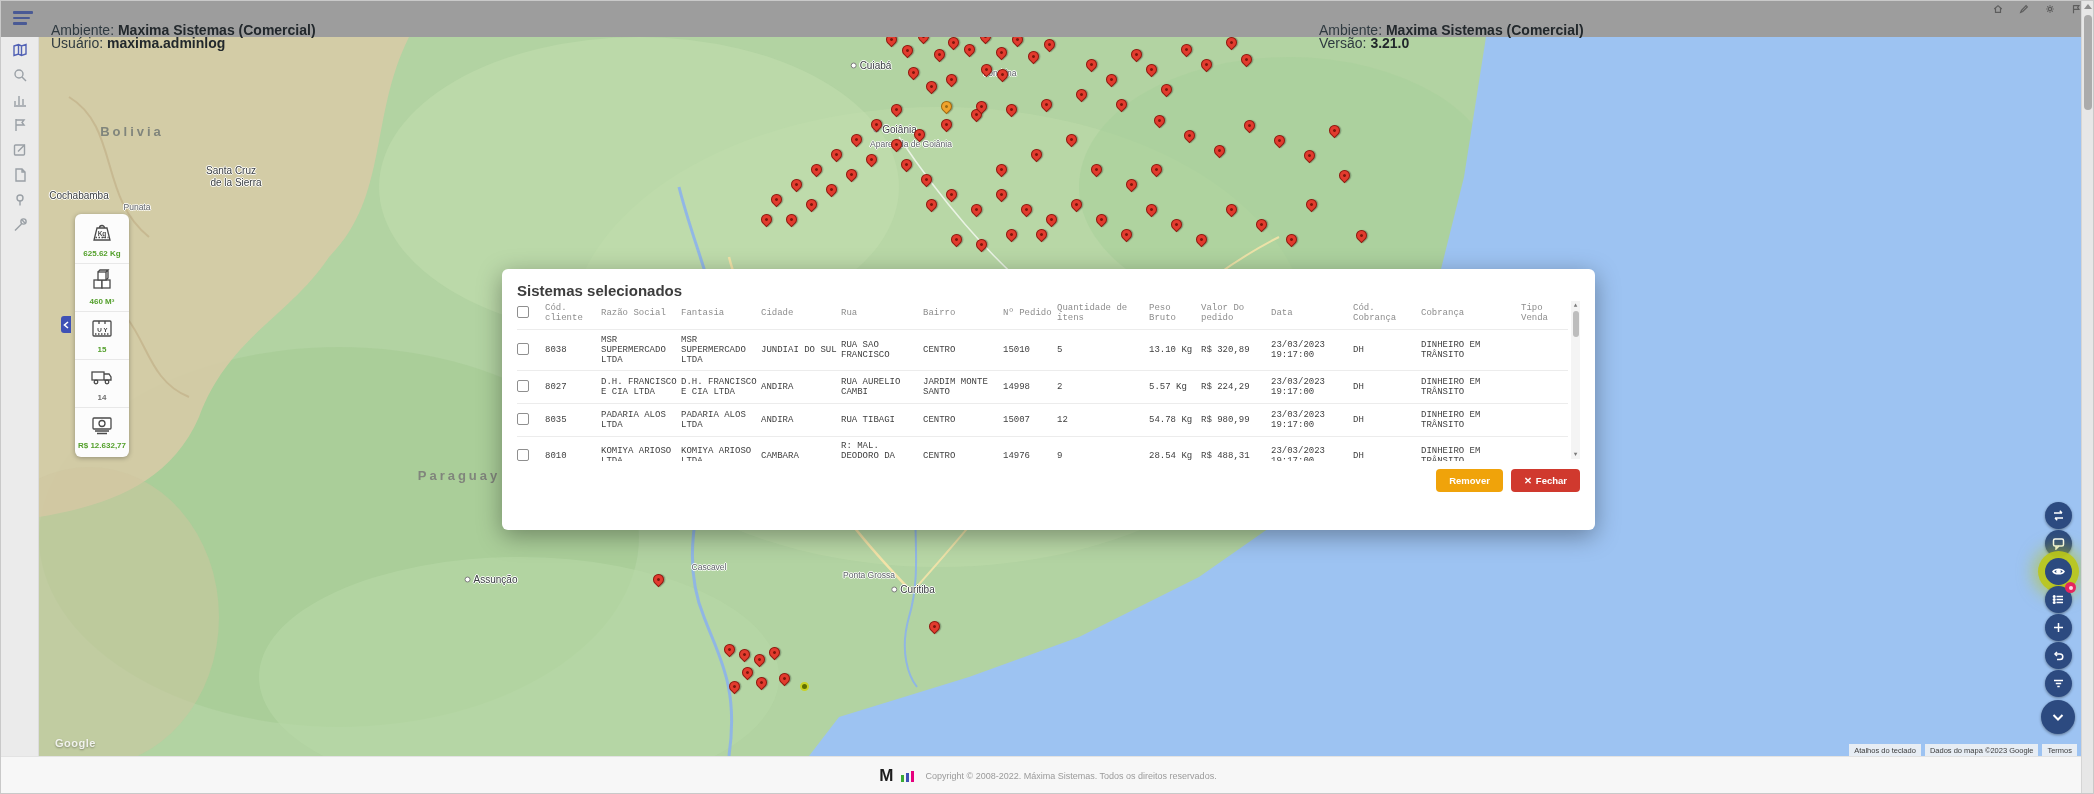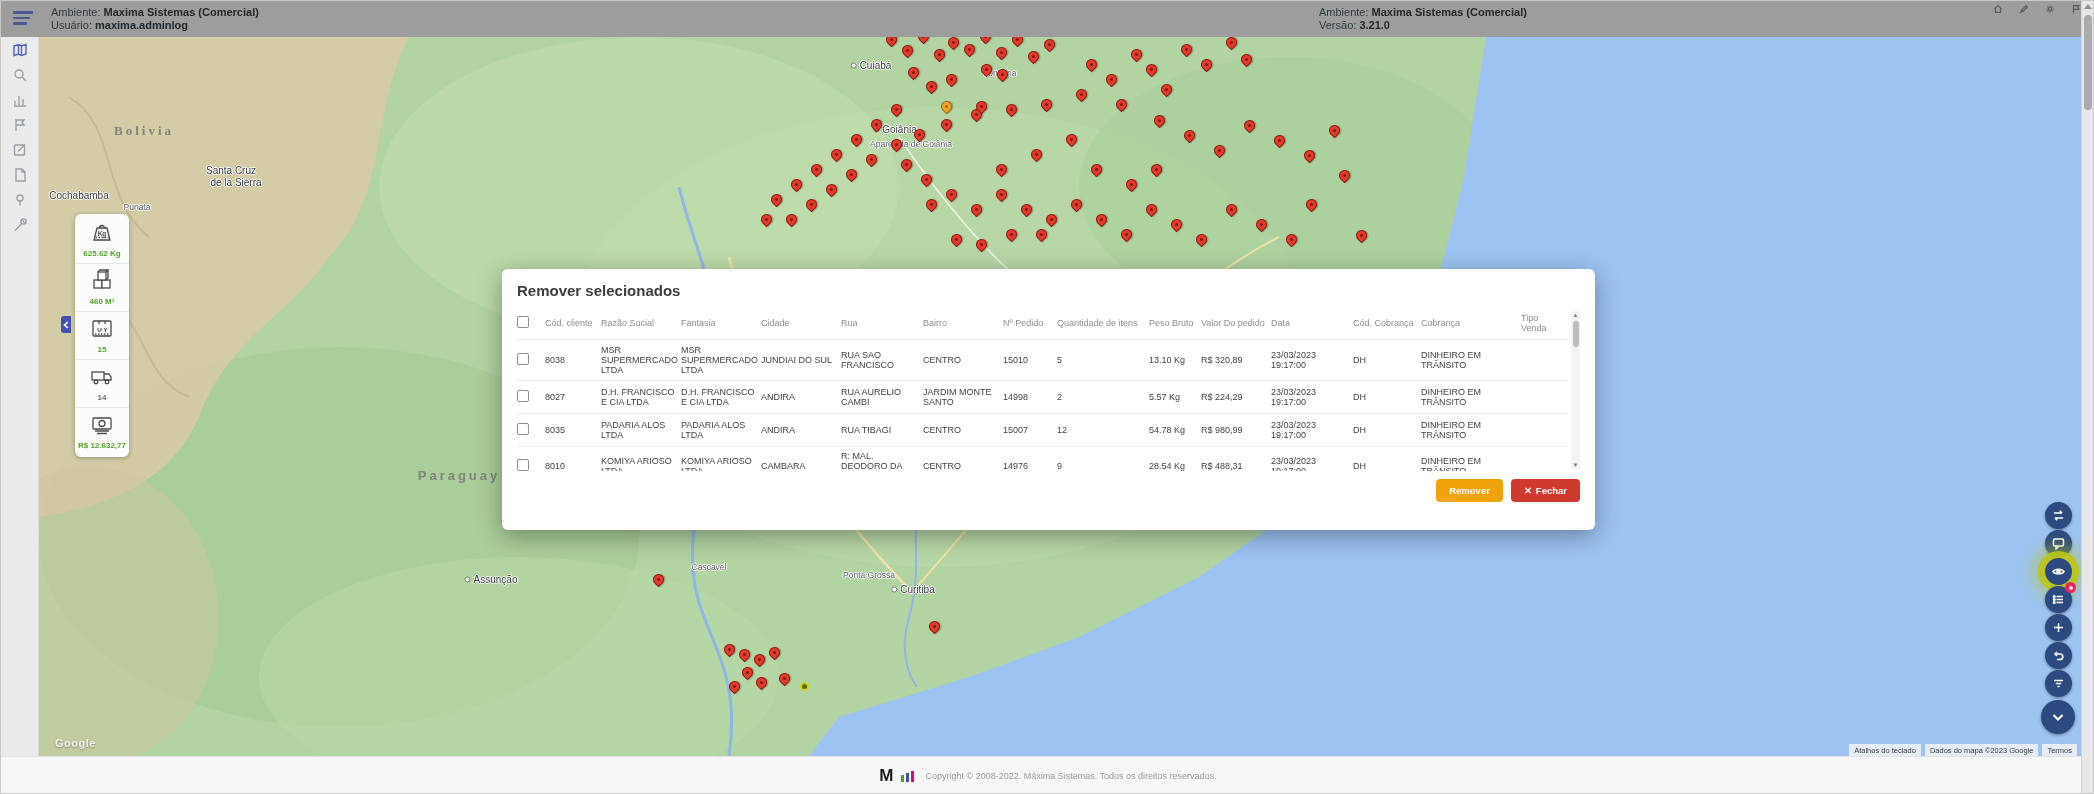--- a/index.html
+++ b/index.html
@@ -5,21 +5,21 @@
   * { box-sizing: border-box; margin: 0; padding: 0; }
   html,body { width:2094px; height:794px; overflow:hidden; }
   body { font-family:"Liberation Sans", sans-serif; background:#fff; position:relative; border:1px solid #c9c9c9; }
 
   
   .header { position:absolute; left:0; top:0; width:2094px; height:36px; background:#9d9d9d; z-index:40; }
   .hamburger { position:absolute; left:12px; top:10px; width:20px; height:16px; cursor:pointer; }
   .hamburger span { display:block; height:2.5px; background:#4a5a95; margin-bottom:3px; border-radius:1px; }
   .hamburger span:nth-child(2){ width:86%; }
   .hamburger span:nth-child(3){ width:70%; }
-  .hdr-block { position:absolute; top:5px; font-size:11px; color:#2f3a40; line-height:13px; }
+  .hdr-block { position:absolute; top:23px; font-size:14px; color:#2f3a40; line-height:13px; }
   .hdr-block b { font-weight:bold; color:#22282c; }
   .hdr-left { left:50px; }
   .hdr-right { left:1318px; }
   .hdr-icons { position:absolute; top:3px; left:1992px; display:flex; gap:16px; }
   .hdr-icons svg { width:10px; height:10px; stroke:#5d5d5d; fill:none; stroke-width:1.4; }
 
   
   .sidebar { position:absolute; left:0; top:36px; width:38px; height:719px; background:#ebebeb; border-right:1px solid #dcdcdc; z-index:30; }
   .side-item { width:38px; height:25px; display:flex; align-items:center; justify-content:center; cursor:pointer; }
   .side-item svg { width:16px; height:16px; stroke:#9aa0a6; fill:none; stroke-width:1.4; }
@@ -55,21 +55,21 @@
   .stat svg { width:26px; height:24px; stroke:#4a4a4a; fill:none; stroke-width:1.3; }
   .stat .val { font-size:8px; font-weight:bold; margin-top:1px; }
   .panel-tab { position:absolute; left:60px; top:315px; width:10px; height:17px; background:#3f51b5; border-radius:3px 0 0 3px;
     z-index:21; display:flex; align-items:center; justify-content:center; cursor:pointer; }
   .panel-tab svg { width:6px; height:8px; stroke:#fff; stroke-width:1.6; fill:none; }
 
   
   .modal { position:absolute; left:501px; top:268px; width:1093px; height:261px; background:#fff; border-radius:6px;
     box-shadow:0 6px 24px rgba(0,0,0,.35); z-index:50; padding:13px 15px 0; }
   .modal-title { font-size:15px; font-weight:bold; color:#3d3d3d; }
-  .tbl-wrap { position:relative; margin-top:10px; height:162px; overflow:hidden; }
+  .tbl-wrap { position:relative; margin-top:0; height:162px; overflow:hidden;font-family:Liberation Mono, monospace; }
   table { border-collapse:collapse; table-layout:fixed; width:1051px; }
   th { font-size:9px; color:#8d8d8d; font-weight:normal; text-align:left; padding:4px 4px 6px 0; vertical-align:middle; }
   td { font-size:9px; color:#3f3f3f; padding:4px 4px 4px 0; vertical-align:middle; border-top:1px solid #ececec; }
   thead th { border-bottom:none; }
   tbody tr { height:33px; }
   tbody tr:first-child { height:41px; }
   .cb { display:inline-block; width:12px; height:12px; border:1.5px solid #8f8f8f; border-radius:2px; background:#fff; cursor:pointer; }
   .tbl-scroll { position:absolute; right:0; top:2px; width:9px; height:158px; background:#f4f4f4; }
   .tbl-scroll .arr { position:absolute; left:1px; width:7px; font-size:6px; color:#7a7a7a; text-align:center; }
   .tbl-scroll .thumb { position:absolute; left:1.5px; top:10px; width:6px; height:26px; background:#bdbdbd; border-radius:3px; }
@@ -225,21 +225,21 @@
       <div class="pin" style="position: absolute; left: 705px; top: 624px;"></div>
       <div class="pin" style="position: absolute; left: 720px; top: 629px;"></div>
       <div class="pin" style="position: absolute; left: 735px; top: 622px;"></div>
       <div class="pin" style="position: absolute; left: 708px; top: 642px;"></div>
       <div class="pin" style="position: absolute; left: 695px; top: 656px;"></div>
       <div class="pin" style="position: absolute; left: 722px; top: 652px;"></div>
       <div class="pin" style="position: absolute; left: 745px; top: 648px;"></div>
       <div class="pin" style="position: absolute; left: 895px; top: 596px;"></div>
       <div class="pin orange" style="position: absolute; left: 907px; top: 76px;"></div>
       <div class="mapdot" style="position: absolute; left: 766px; top: 650px;"></div>
-      <div class="maplabel country" style="position: absolute; left: 105px; top: 94px; font-family: Liberation Serif, serif;">Bolivia</div>
+      <div class="maplabel country" style="position: absolute; left: 93px; top: 94px;">Bolivia</div>
       <div class="maplabel city" style="position: absolute; left: 40px; top: 158px;">Cochabamba</div>
       <div class="maplabel town" style="position: absolute; left: 98px; top: 170px;">Punata</div>
       <div class="maplabel city" style="position: absolute; left: 192px; top: 133px;">Santa Cruz</div>
       <div class="maplabel city" style="position: absolute; left: 197px; top: 145px;">de la Sierra</div>
       <div class="maplabel city dotted" style="position: absolute; left: 832px; top: 28px;">Cuiabá</div>
       <div class="maplabel town" style="position: absolute; left: 961px; top: 36px;">Londrina</div>
       <div class="maplabel city dotted" style="position: absolute; left: 856px; top: 92px;">Goiânia</div>
       <div class="maplabel town" style="position: absolute; left: 872px; top: 107px;">Aparecida de Goiânia</div>
       <div class="maplabel city dotted" style="position: absolute; left: 662px; top: 295px;">Campo Grande</div>
       <div class="maplabel country" style="position: absolute; left: 420px; top: 438px;">Paraguay</div>
@@ -383,21 +383,21 @@
     <div class="val" style="color: rgb(84, 160, 44);">R$ 12.632,77</div>
   </div>
 </div>
 <div class="panel-tab">
   <svg viewBox="0 0 6 8">
       <path d="M5 1 L1.5 4 L5 7"></path>
     </svg>
 </div>
 
 <div class="modal">
-  <div class="modal-title">Remover selecionados</div>
+  <div class="modal-title">Sistemas selecionados</div>
   <div class="tbl-wrap">
     <table>
       <colgroup>
         <col style="width:28px">
           <col style="width:56px">
           <col style="width:80px">
           <col style="width:80px">
           <col style="width:80px">
         <col style="width:82px">
           <col style="width:80px">

